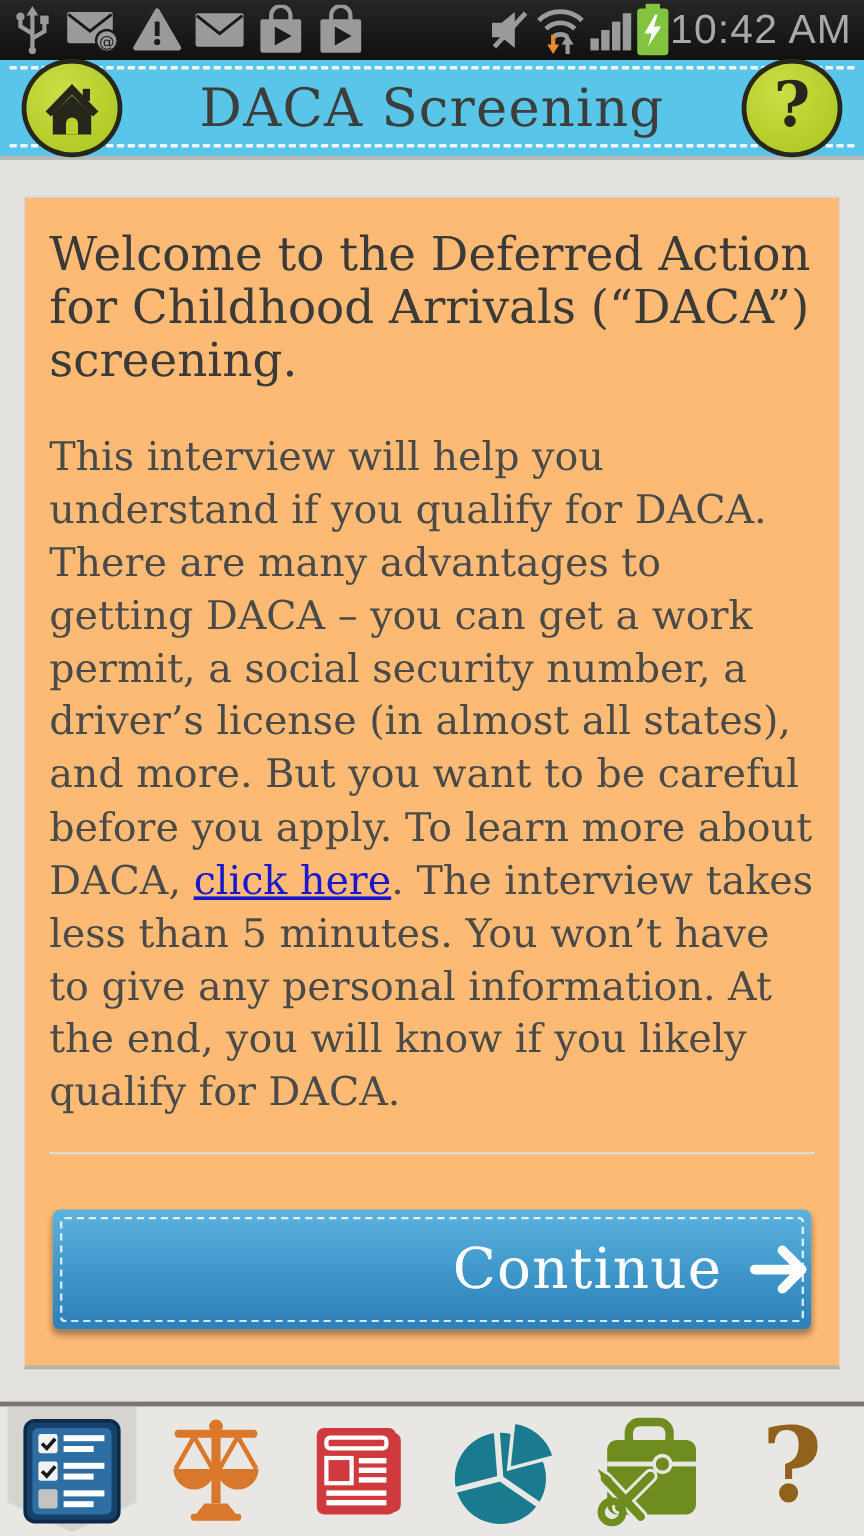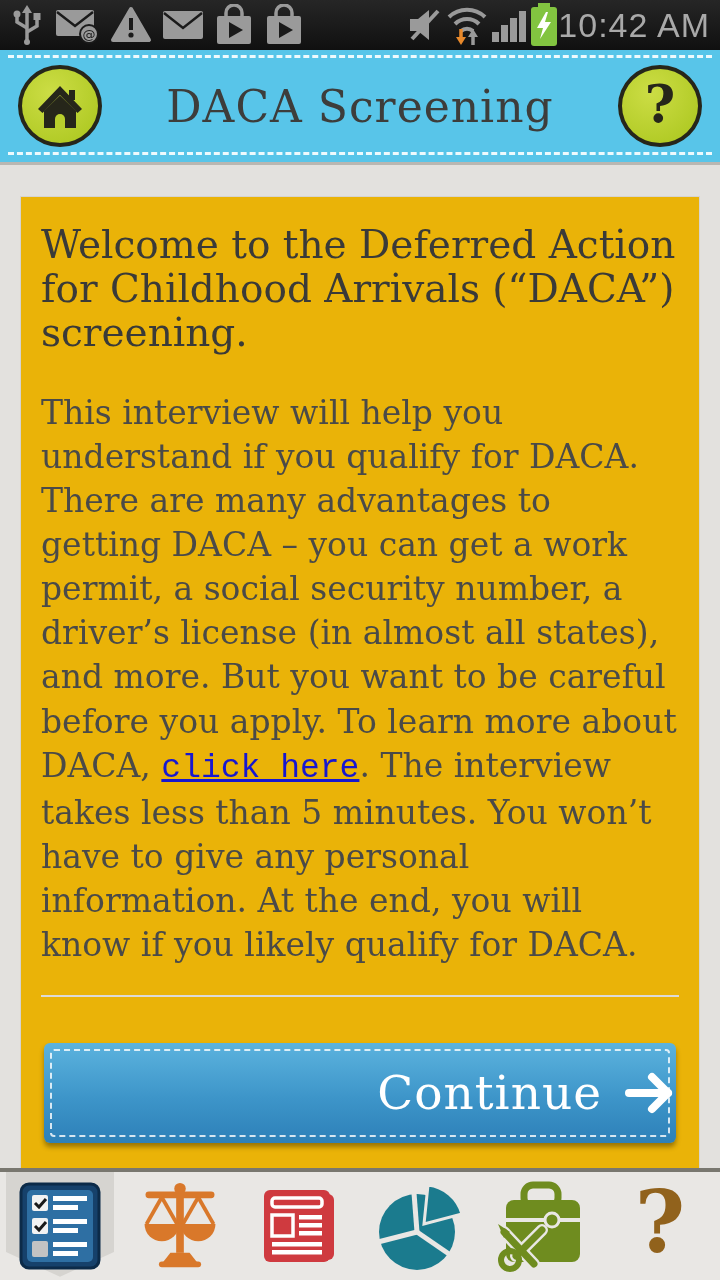--- a/index.html
+++ b/index.html
@@ -15,21 +15,21 @@
   }
   .sb-left{display:flex;align-items:center;gap:10px;}
   .sb-right{display:flex;align-items:center;margin-left:auto;}
   .sb-time{
     font-family:"Liberation Sans","DejaVu Sans",sans-serif;
     font-size:34px;color:#a9a9a9;letter-spacing:1px;line-height:50px;
   }
   .sb-icon{display:block;}
   
   .app-header{
-    height:115px;background:#58c5e9;position:relative;
+    height:83px;background:#58c5e9;position:relative;
     display:flex;align-items:center;justify-content:space-between;
     padding:0 18px;box-sizing:border-box;
     border-bottom:3px solid #b9b7b2;
   }
   .app-header::before,.app-header::after{
     content:"";position:absolute;left:8px;right:8px;height:0;
     border-top:3px dashed rgba(255,255,255,.9);
   }
   .app-header::before{top:5px;}
   .app-header::after{bottom:7px;}
@@ -45,30 +45,30 @@
     font-size:52px;color:#26261a;line-height:1;padding-bottom:4px;
   }
   .page-title{
     font-size:44px;color:#3d3d3b;letter-spacing:1px;white-space:nowrap;
     text-align:center;flex:1 1 auto;
   }
   
   .content{height:1003px;box-sizing:border-box;background:#e3e1de;}
   .card{
     margin:31px 20px 0;box-sizing:border-box;min-height:950px;
-    background:#eab308;border:1px solid #d6d4d1;border-bottom:3px solid #b3b1ae;
+    background:#fdba74;border:1px solid #d6d4d1;border-bottom:3px solid #b3b1ae;
     padding:26px 20px 30px;
   }
   .welcome-heading{
     font-size:39px;line-height:1.13;color:#3a3a38;margin:0;font-weight:normal;
   }
   .intro-paragraph{
     margin:36px 0 0;font-size:33px;line-height:1.335;color:#4a4a48;
   }
-  .intro-paragraph a{color:#1717cf;text-decoration:underline;cursor:pointer;font-family:Liberation Mono, monospace;}
+  .intro-paragraph a{color:#1717cf;text-decoration:underline;cursor:pointer;}
   .divider{
     border:none;border-top:2px solid #dcdad7;margin:28px 0 0;
   }
   .continue-button{
     margin:46px auto 0;width:632px;height:100px;border-radius:6px;
     background:linear-gradient(180deg,#5cb3de 0%,#3d95c9 55%,#2d80b8 100%);
     box-shadow:0 4px 5px rgba(0,0,0,.35);
     position:relative;display:flex;align-items:center;justify-content:flex-end;
     gap:22px;cursor:pointer;
   }

